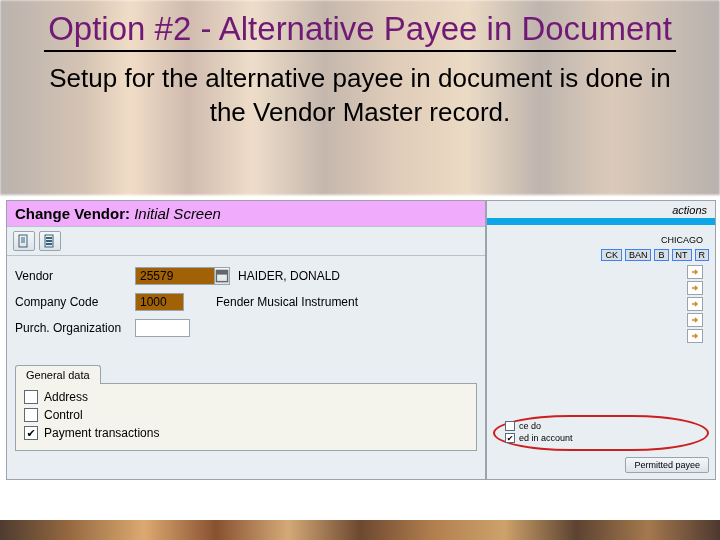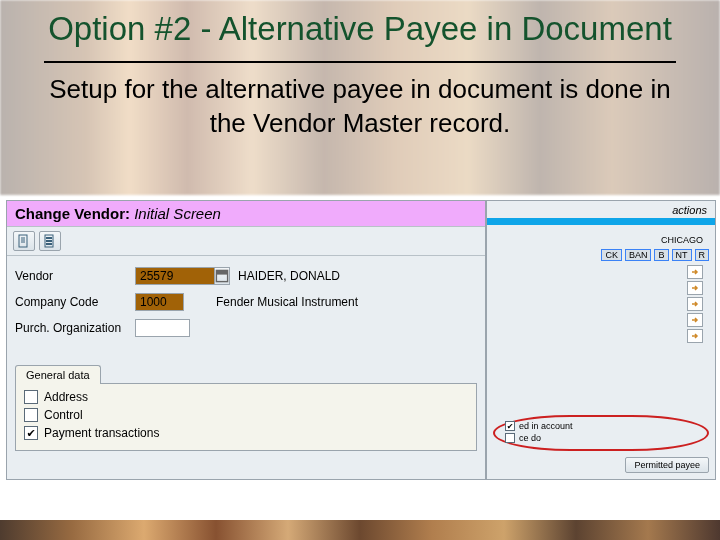--- a/index.html
+++ b/index.html
@@ -29,24 +29,24 @@
   }
   .title-block {
     position: relative;
     text-align: center;
     padding: 8px 40px 4px;
   }
   .title-block h1 {
     margin: 0;
     font-size: 33px;
     font-weight: 400;
-    color: #14532d;
+    color: #701a75;
     border-bottom: 2px solid #000;
     display: inline-block;
-    padding: 0 4px 12px;
+    padding: 0 4px 1px;
     line-height: 1.25;
   }
   .subtitle {
     position: relative;
     text-align: center;
     font-size: 26px;
     color: #000;
     padding: 6px 40px 10px;
     line-height: 1.3;
   }
@@ -380,26 +380,26 @@
         <div class="arrow-cell">
             <svg viewBox="0 0 10 10">
               <path d="M2 5 L7 5 M5 3 L7 5 L5 7" fill="none" stroke="#d08a2a" stroke-width="1.5"></path>
             </svg>
           </div>
       </div>
     </div>
     <div class="right-bottom">
       <div class="red-oval">
         <div class="oval-row">
+          <div class="oval-chk"></div>
+          <span>ce do</span>
+        </div>
+        <div class="oval-row">
           <div class="oval-chk checked"></div>
           <span>ed in account</span>
         </div>
-        <div class="oval-row">
-          <div class="oval-chk"></div>
-          <span>ce do</span>
-        </div>
       </div>
       <div class="perm-btn">Permitted payee</div>
     </div>
   </div>
 
   <div class="footer-bar"></div>
 </div>
 
 </body></html>

